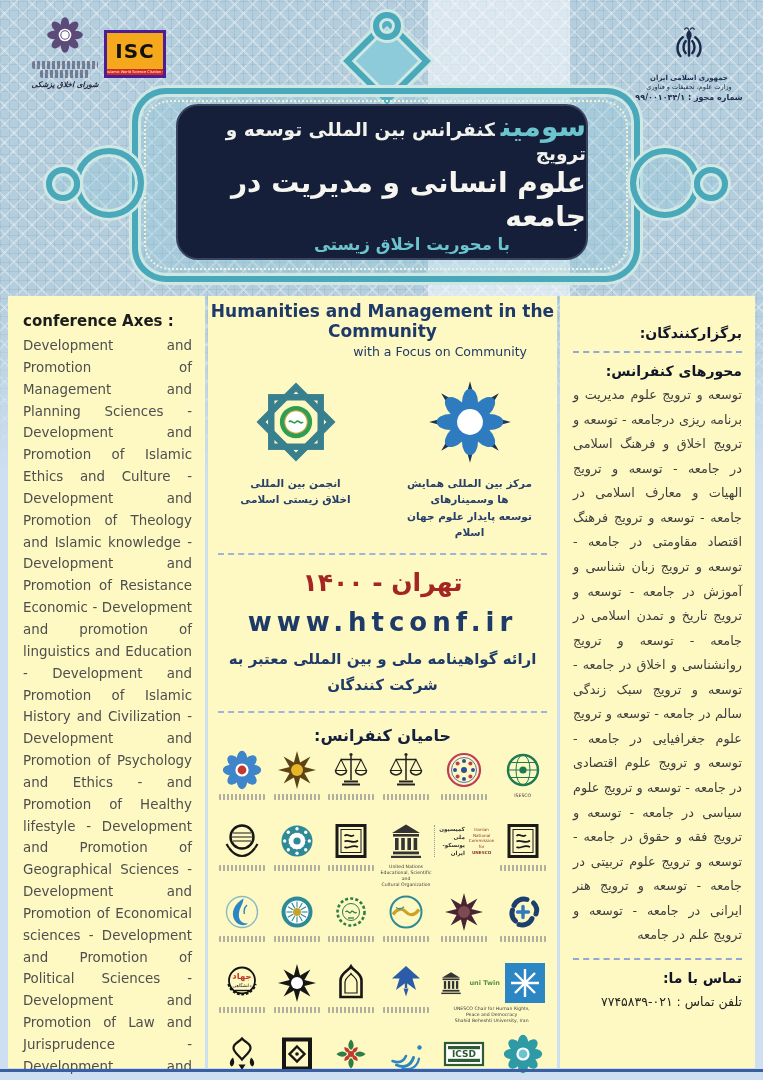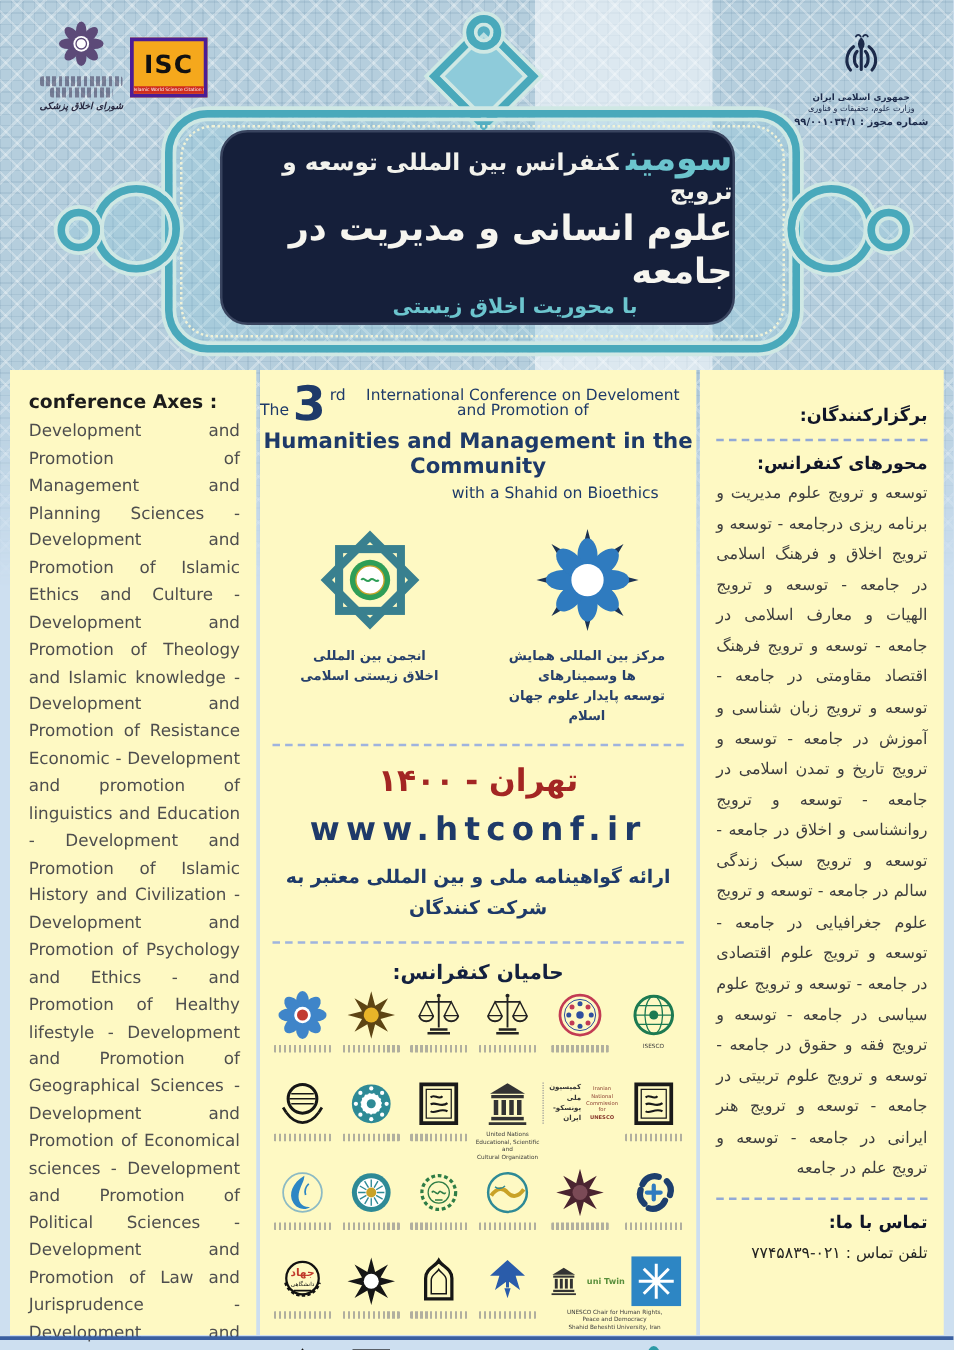--- a/index.html
+++ b/index.html
@@ -162,28 +162,22 @@
     <div class="gov-l2">وزارت علوم، تحقیقات و فناوری</div>
     <div class="gov-lic">شماره مجوز : ۹۹/۰۰۱۰۳۴/۱</div>
   </div>
 
   <div class="col col-left">
     <div class="lc-head">conference Axes :</div>
     <div class="lc-body">Development and Promotion of Management and Planning Sciences - Development and Promotion of Islamic Ethics and Culture - Development and Promotion of Theology and Islamic knowledge - Development and Promotion of Resistance Economic - Development and promotion of linguistics and Education - Development and Promotion of Islamic History and Civilization - Development and Promotion of Psychology and Ethics - and Promotion of Healthy lifestyle - Development and Promotion of Geographical Sciences - Development and Promotion of Economical sciences - Development and Promotion of Political Sciences - Development and Promotion of Law and Jurisprudence - Development and Promotion of Educational Sciences - Development and Promotion of Iranian Art - Development and Promotion of Science</div>
   </div>
 
   <div class="col col-center">
-    <div class="t-row1">
-      <span class="t-the">The</span>
-      <span class="t-num">3</span>
-      <span class="t-ord">rd</span>
-      <span class="t-rest">International Conference on Develoment and Promotion of</span>
-    </div>
     <div class="t-line2">Humanities and Management in the Community</div>
-    <div class="t-line3">with a Shahid on Bioethics</div>
+    <div class="t-line3">with a Focus on Community</div>
 
     <div class="org-row">
       <div class="org-item">
         <svg viewBox="0 0 80 80">
           <g fill="none" stroke="#39808f" stroke-width="6">
             <rect x="17" y="17" width="46" height="46"></rect>
             <rect x="17" y="17" width="46" height="46" transform="rotate(45 40 40)"></rect>
           </g>
           <circle cx="40" cy="40" r="15" fill="#2e9e57"></circle>
           <circle cx="40" cy="40" r="10.5" fill="#fff"></circle>

